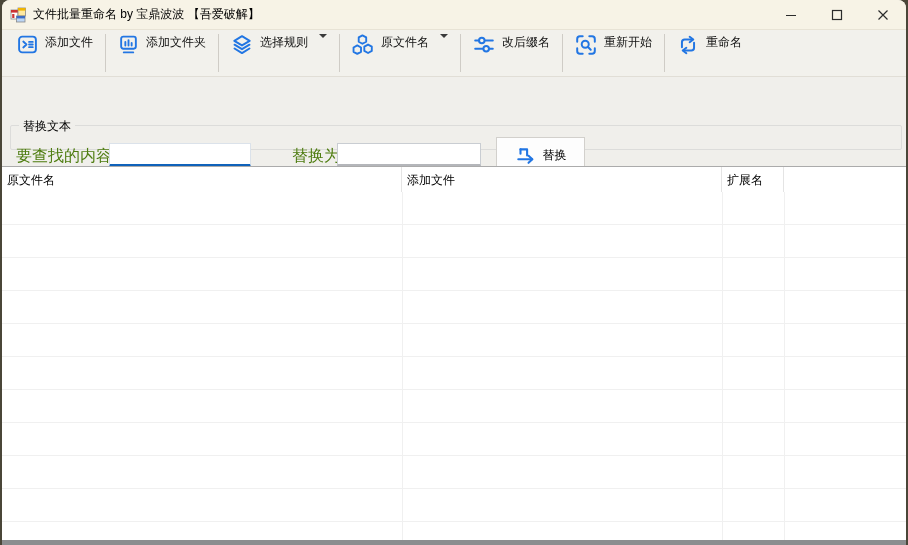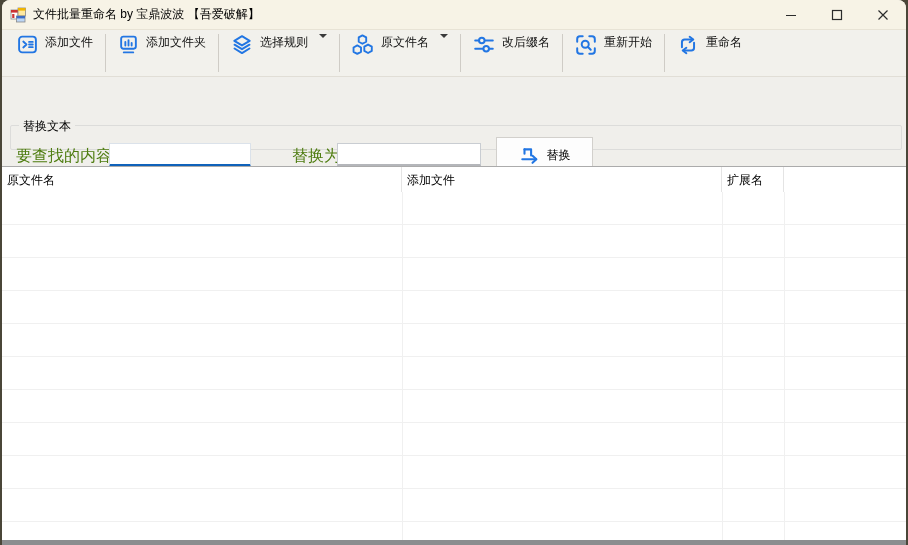--- a/index.html
+++ b/index.html
@@ -91,21 +91,21 @@
   }
   .find-input {
     left:98px; width:142px;
     border:1px solid #dbe2ea;
     border-bottom:3px solid #0f62ba;
     height:24px;
   }
   .replace-input { left:326px; width:144px; border-bottom:2px solid #b4b6ba; height:23px; }
   .replace-btn {
     position:absolute; left:485px; top:11px;
-    width:97px; height:37px;
+    width:89px; height:37px;
     background:#fdfdfd;
     border:1px solid #d2d0cc;
     border-radius:0;
     display:flex; align-items:center; justify-content:center;
     gap:6px;
     font-size:12px; font-family:inherit; color:#000;
   }
   
   .listview {
     flex:1 1 auto;

